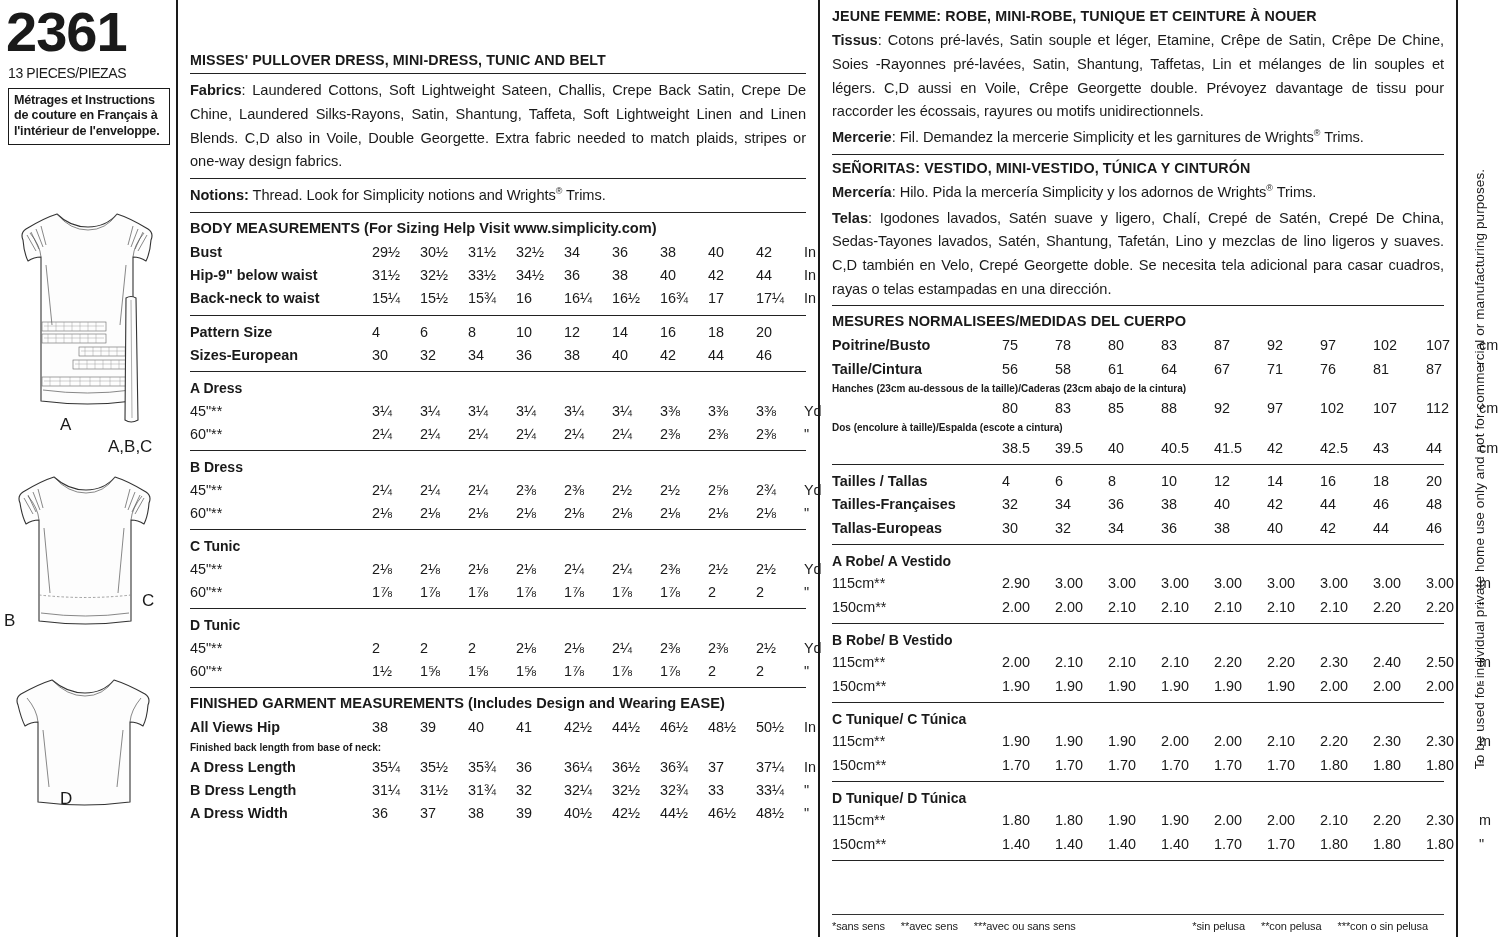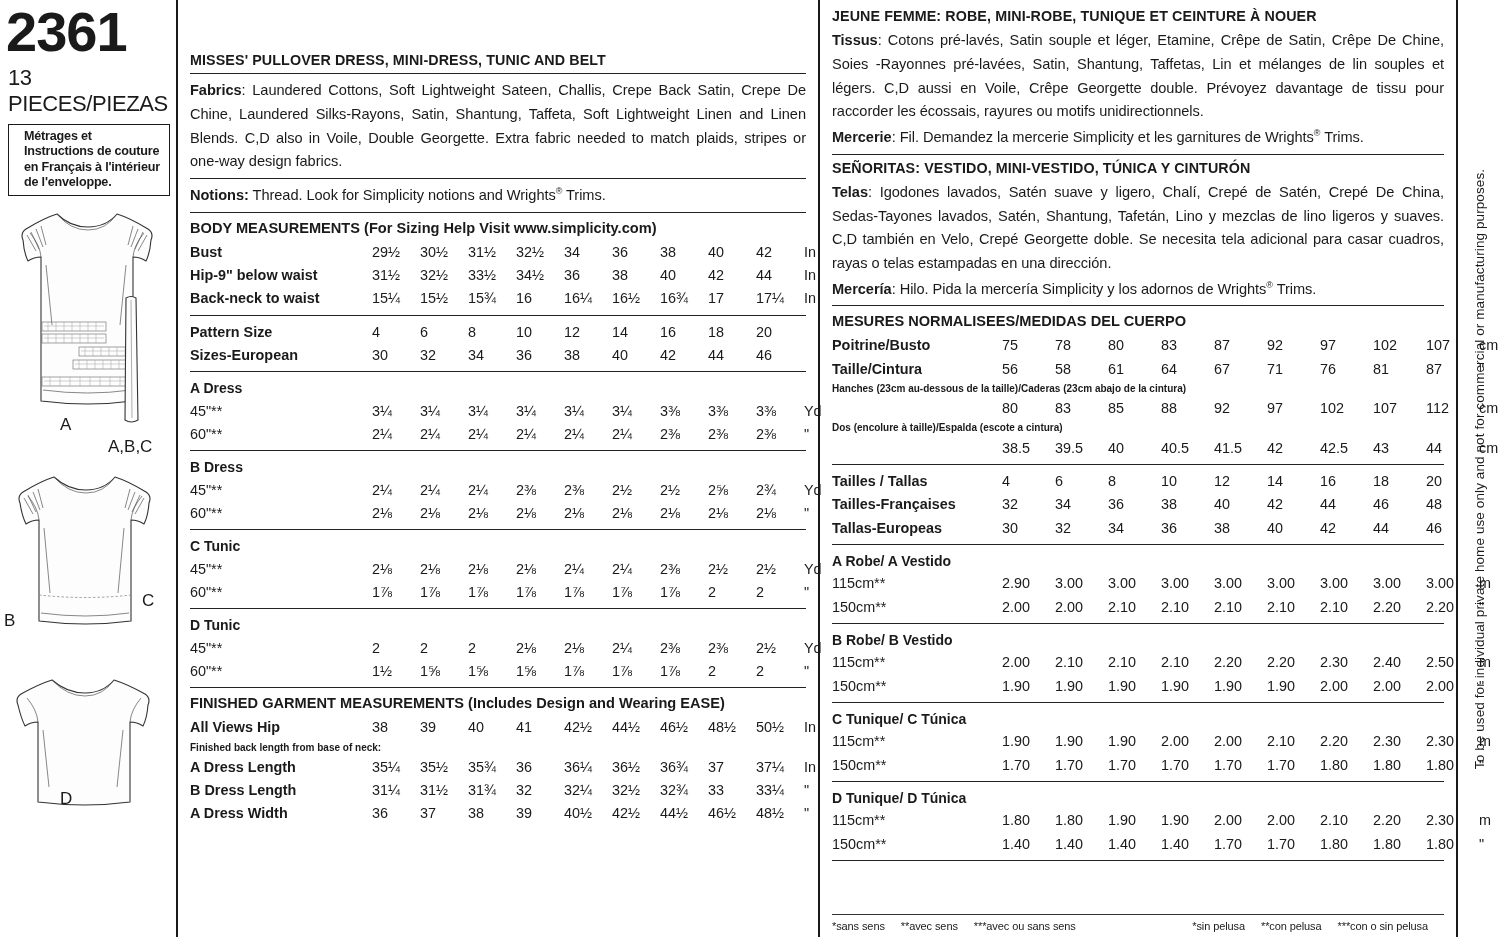--- a/index.html
+++ b/index.html
@@ -16,24 +16,24 @@
   
   .rail {
     position:absolute; left:0; top:0; width:178px; height:937px;
     border-right:2px solid #1a1a1a;
   }
   .pattern-num {
     font-size:56px; font-weight:bold; letter-spacing:-1px;
     line-height:1; margin:4px 0 0 6px; font-family:"Liberation Sans", sans-serif;
   }
   .pieces {
-    font-size:22px; margin:5px 0 0 8px; letter-spacing:-0.4px; font-weight:400;
+    font-size:14px; margin:5px 0 0 8px; letter-spacing:-0.4px; font-weight:400;
   }
   .fr-box {
-    margin:7px 6px 0 8px; border:1.5px solid #1a1a1a; padding:4px 5px 5px 15px;
+    margin:7px 6px 0 8px; border:1.5px solid #1a1a1a; padding:4px 5px 5px 5px;
   }
   .fr-box p {
     margin:0; font-size:12.6px; font-weight:bold; line-height:1.22;
     letter-spacing:-0.2px;
   }
 
   .figs { position:absolute; top:205px; left:0; width:176px; }
   .fig { position:relative; }
   .fig svg { display:block; }
   .fig-label {
@@ -493,22 +493,22 @@
   </div>
 
   <div class="col col-right">
 
     <div class="hdr">JEUNE FEMME: ROBE, MINI-ROBE, TUNIQUE ET CEINTURE À NOUER</div>
     <p class="para"><b>Tissus</b><span>: Cotons pré-lavés, Satin souple et léger, Etamine, Crêpe de Satin, Crêpe De Chine, Soies -Rayonnes pré-lavées, Satin, Shantung, Taffetas, Lin et mélanges de lin souples et légers. C,D aussi en Voile, Crêpe Georgette double. Prévoyez davantage de tissu pour raccorder les écossais, rayures ou motifs unidirectionnels.</span></p>
     <p class="para"><b>Mercerie</b><span>: Fil. Demandez la mercerie Simplicity et les garnitures de Wrights</span><span class="sup">®</span><span> Trims.</span></p>
     <hr class="rule">
 
     <div class="hdr">SEÑORITAS: VESTIDO, MINI-VESTIDO, TÚNICA Y CINTURÓN</div>
+    <p class="para"><b>Mercería</b><span>: Hilo. Pida la mercería Simplicity y los adornos de Wrights</span><span class="sup">®</span><span> Trims.</span></p>
     <p class="para"><b>Telas</b><span>: Igodones lavados, Satén suave y ligero, Chalí, Crepé de Satén, Crepé De China, Sedas-Tayones lavados, Satén, Shantung, Tafetán, Lino y mezclas de lino ligeros y suaves. C,D también en Velo, Crepé Georgette doble. Se necesita tela adicional para casar cuadros, rayas o telas estampadas en una dirección.</span></p>
-    <p class="para"><b>Mercería</b><span>: Hilo. Pida la mercería Simplicity y los adornos de Wrights</span><span class="sup">®</span><span> Trims.</span></p>
     <hr class="rule">
 
     <div class="sect-title">MESURES NORMALISEES/MEDIDAS DEL CUERPO</div>
     <table class="meas">
       <tbody id="mt-rows">
           <tr>
             <td class="lbl">Poitrine/Busto</td>
             <td class="val">75</td>
             <td class="val">78</td>
             <td class="val">80</td>

